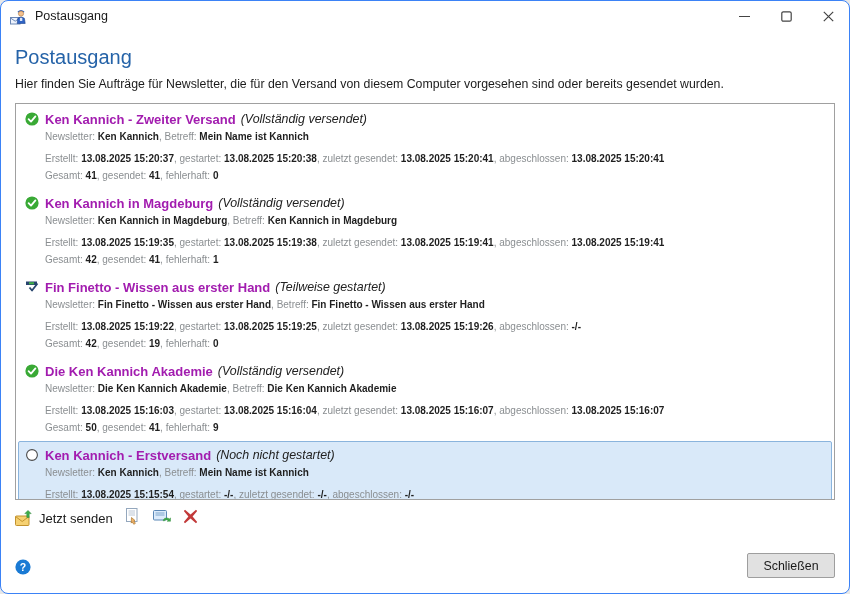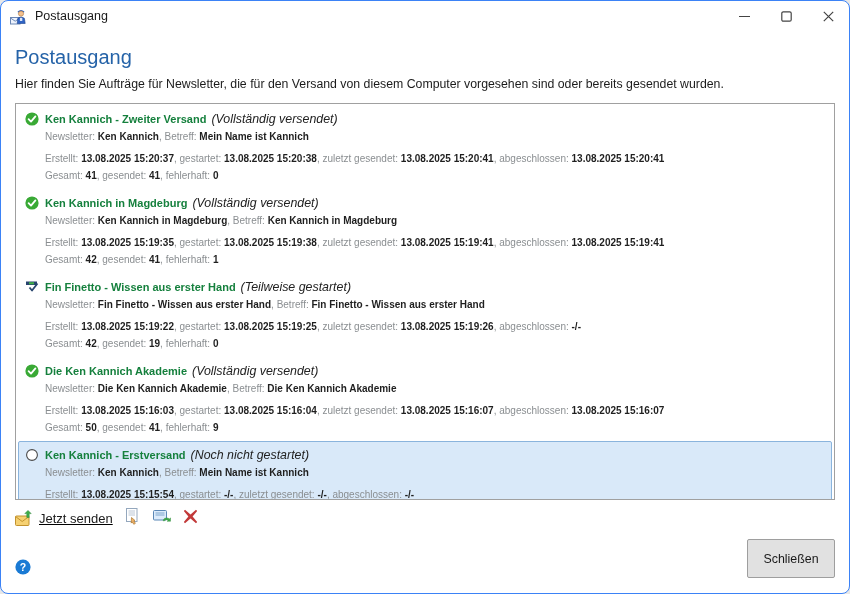--- a/index.html
+++ b/index.html
@@ -26,37 +26,37 @@
     margin-top:12px; border:1px solid #a0a0a0; background:#fff;
     height:397px; overflow:hidden; padding:1px;
   }
   .job-row{
     border:1px solid transparent; border-radius:2px;
     padding:4px 6px 4px 6px; margin:0 1px;
   }
   .job-row.selected{ background:#d9e9f9; border-color:#8ab4dd; }
   .job-line1{ display:flex; align-items:center; height:18px; }
   .job-status-icon{ width:14px; height:14px; margin-right:6px; flex-shrink:0; display:flex; align-items:center; }
-  .job-title{ font-size:11px; font-weight:700; color:#15803d; white-space:nowrap; }
+  .job-title{ font-size:13px; font-weight:700; color:#a21caf; white-space:nowrap; }
   .job-status-text{ font-size:12.4px; font-style:italic; color:#222; margin-left:5px; white-space:nowrap; }
   .job-detail{ margin-left:20px; font-size:10px; height:17px; line-height:17px; white-space:nowrap; }
   .job-detail.gap-above{ margin-top:5px; }
   .lbl{ color:#8a8e91; }
   .val{ color:#1f1f1f; font-weight:600; }
   
-  .toolbar{ margin-top:8px; display:flex; align-items:center; height:20px;text-decoration:underline; }
+  .toolbar{ margin-top:8px; display:flex; align-items:center; height:20px; }
   .tb-send{ display:flex; align-items:center; cursor:default; }
   .tb-send .tb-label{ font-size:13px; color:#1a1a1a; margin-left:5px; }
   .tb-icon-btn{ margin-left:11px; width:18px; height:17px; display:flex; align-items:center; justify-content:center; cursor:default; }
   .tb-send .tb-ic{ display:flex; align-items:center; }
   
   .footer{ margin-top:auto; padding-bottom:15px; display:flex; align-items:flex-end; }
   .help-btn{ width:16px; height:16px; margin-bottom:3px; cursor:default; }
   .close-btn{
-    margin-left:auto; width:88px; height:39px;
+    margin-left:auto; width:88px; height:25px;
     background:#e1e1e1; border:1px solid #9e9e9e; border-radius:2px;
     font-size:12.4px; color:#1a1a1a; font-family:"Liberation Sans", sans-serif;
     cursor:default;
   }
 </style>
 </head>
 <body>
 
 <div class="window">
 

